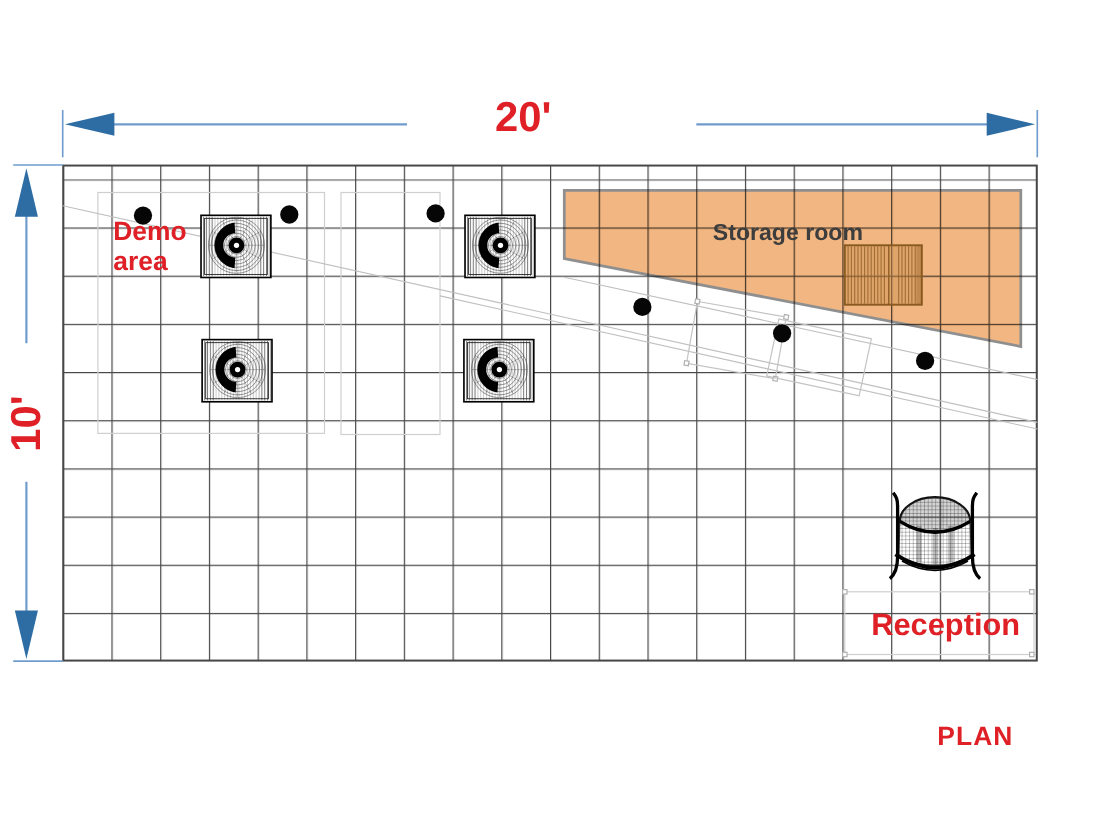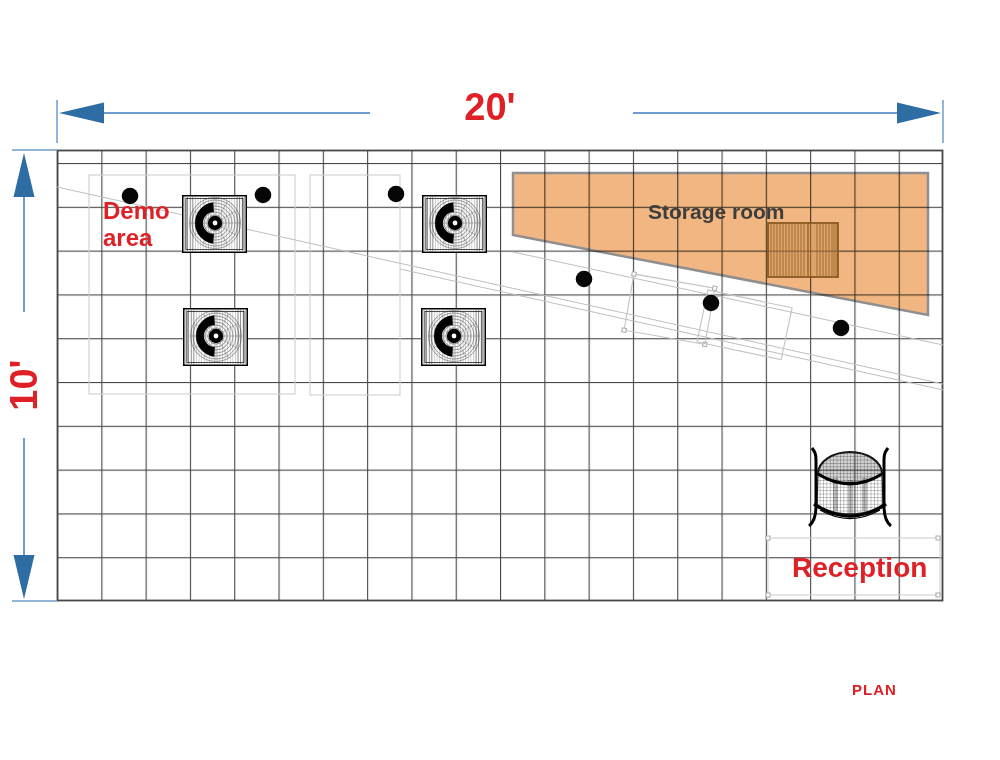--- a/index.html
+++ b/index.html
@@ -3,26 +3,26 @@
 <meta charset="utf-8">
 <style>
   html,body{margin:0;padding:0;background:#ffffff;}
   .stage{
     position:relative;width:1000px;height:760px;background:#fff;overflow:hidden;
     font-family:"Liberation Sans",sans-serif;
   }
   .stage svg{position:absolute;left:0;top:0;}
   .lbl{position:absolute;font-weight:bold;color:#df2127;white-space:pre-line;line-height:1.1;}
   .lbl-dim{font-size:38px;letter-spacing:0px;}
-  .lbl-dim-w{left:450px;top:87px;width:80px;text-align:center;}
+  .lbl-dim-w{left:450px;top:87px;width:80px;text-align:left;}
   .lbl-dim-h{left:25px;top:385px;transform:translate(-50%,-50%) rotate(-90deg);}
   .lbl-demo{left:103px;top:197px;font-size:24px;line-height:27px;}
   .lbl-storage{left:648px;top:200px;font-size:21px;color:#3d3d3d;}
   .lbl-reception{left:792px;top:553px;font-size:28px;}
-  .lbl-plan{left:852px;top:682px;font-size:15px;letter-spacing:1px;}
+  .lbl-plan{left:852px;top:657px;font-size:24px;letter-spacing:1px;}
 </style>
 </head>
 <body>
 
 <div class="stage">
 
   <svg width="1000" height="760" viewBox="0 0 1000 760">
     <defs>
 
       <pattern id="vlines" patternUnits="userSpaceOnUse" x="57" y="150" width="44.3" height="20">

